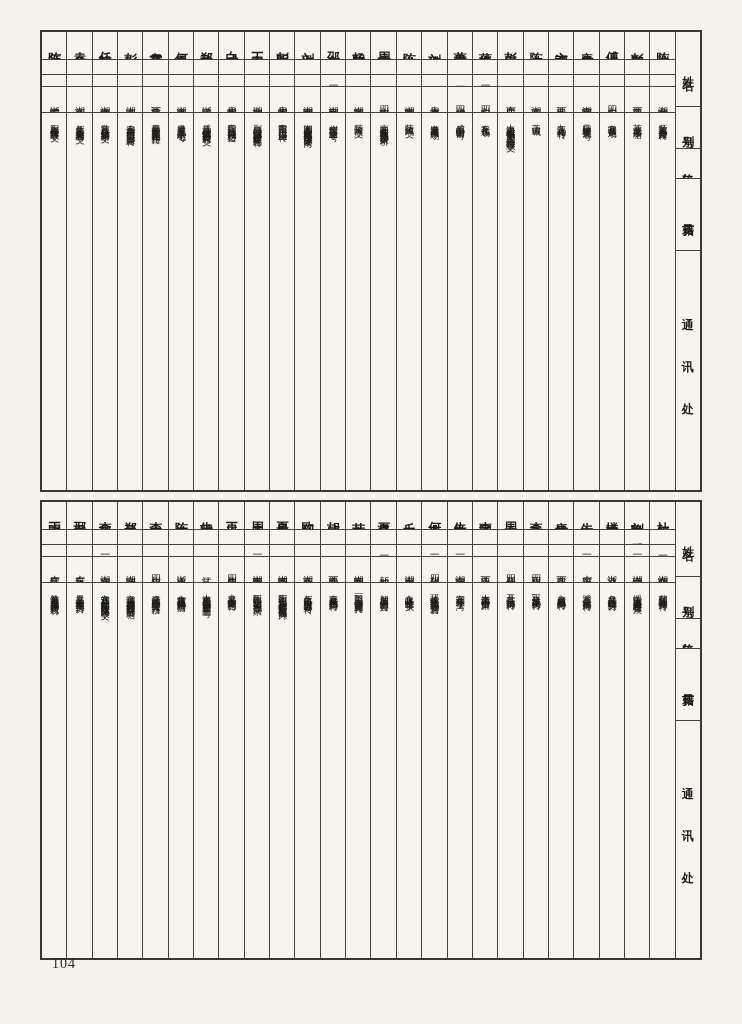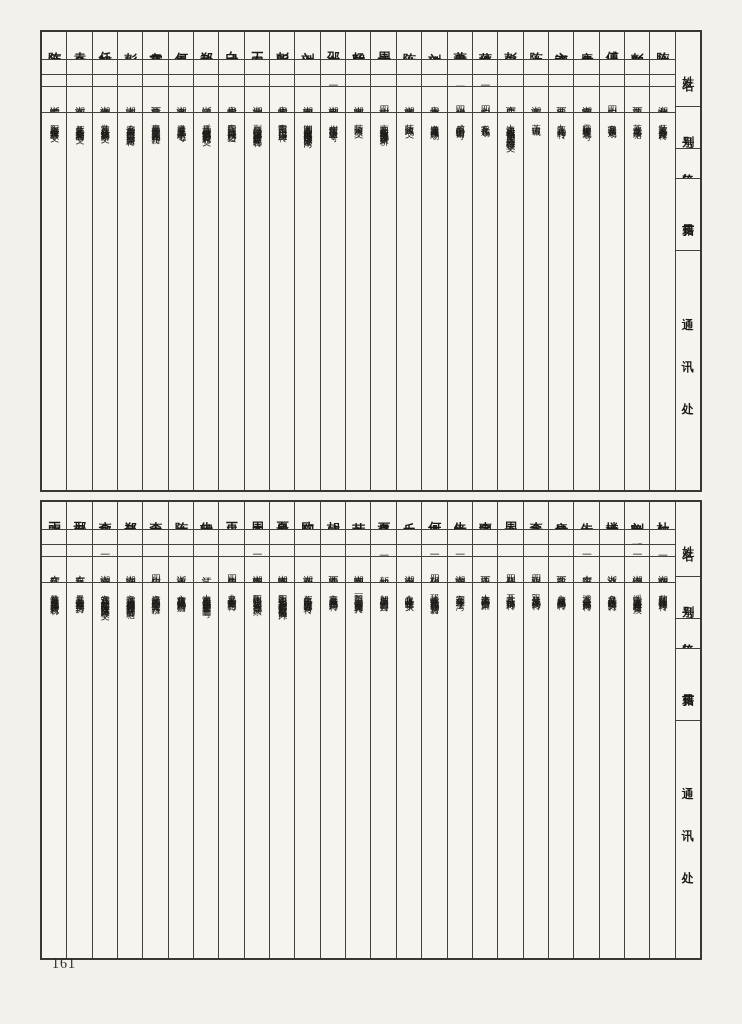--- a/index.html
+++ b/index.html
@@ -935,14 +935,14 @@
           <span class="vtext">年龄</span>
         </div>
         <div class="cell h-native">
           <span class="vtext">籍贯</span>
         </div>
         <div class="cell h-addr addr">
           <span class="vtext">通讯处</span>
         </div>
       </div>
     </div>
-  <div class="page-number">161</div>
+  <div class="page-number">104</div>
 </div>
 
 </body></html>

